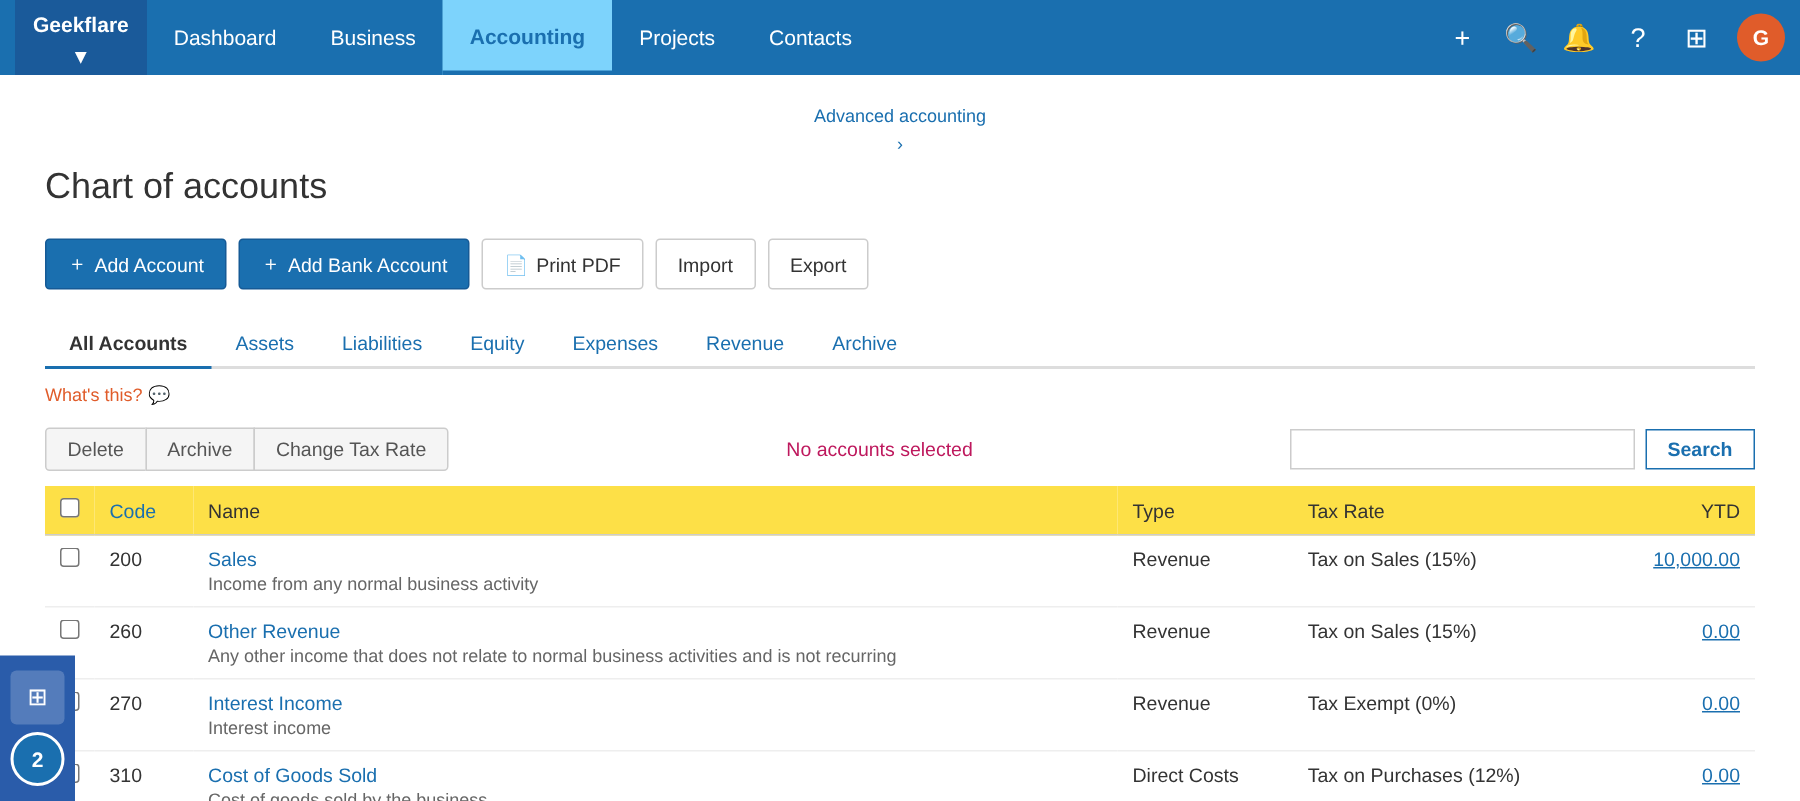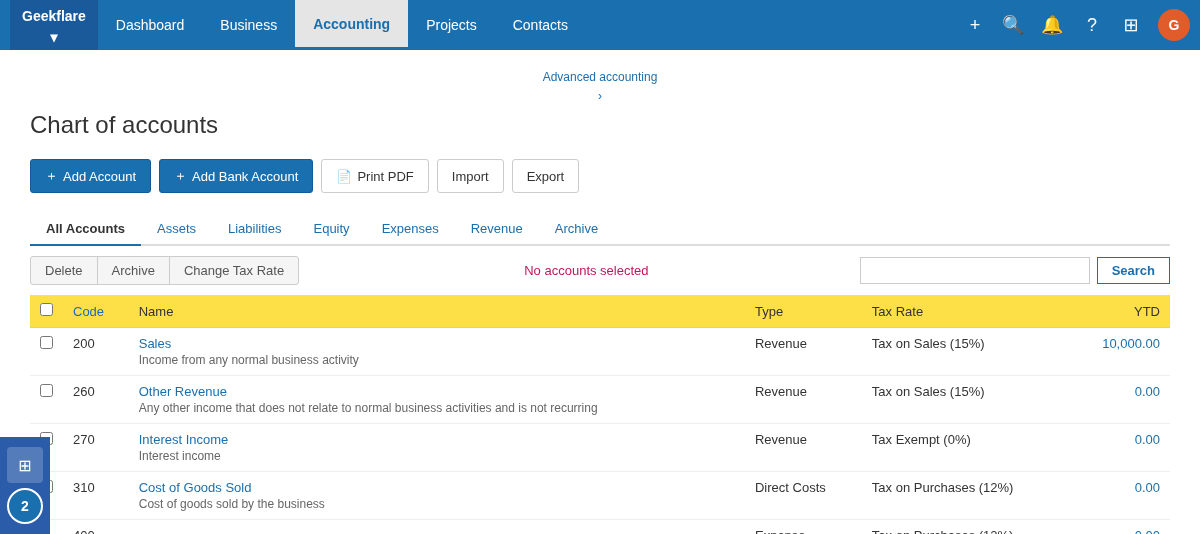--- a/index.html
+++ b/index.html
@@ -36,21 +36,21 @@
       padding: 0 18px;
       color: white;
       cursor: pointer;
       font-size: 14px;
       height: 50px;
       display: flex;
       align-items: center;
       text-decoration: none;
     }
     .nav-item.active {
-      background: #e5e5e5;
+      background: #7dd3fc;
       color: #1a6faf;
       font-weight: bold;
       border-bottom: 3px solid #1a6faf;
     }
     .nav-right {
       margin-left: auto;
       display: flex;
       align-items: center;
       gap: 15px;
     }
@@ -222,21 +222,21 @@
       color: #1a6faf;
     }
     .accounts-table th.right { text-align: right; }
     .accounts-table td {
       padding: 8px 10px;
       border-bottom: 1px solid #eee;
       vertical-align: top;
     }
     .account-name-link { color: #1a6faf; text-decoration: none; font-size: 13px; }
     .account-desc { color: #666; font-size: 12px; margin-top: 2px; }
-    .ytd-amount { text-align: right; color: #1a6faf; font-size: 13px; }
+    .ytd-amount { text-align: right; color: #1a6faf; font-size: 13px; text-decoration: underline; }
     .type-text { color: #333; font-size: 13px; }
     .code-text { color: #333; font-size: 13px; }
     .checkbox-col { width: 30px; text-align: center; }
 
     
     .sidebar-left {
       position: fixed;
       left: 0;
       bottom: 0;
       width: 50px;
@@ -329,20 +329,24 @@
   <div class="tabs">
     <div class="tab active">All Accounts</div>
     <div class="tab">Assets</div>
     <div class="tab">Liabilities</div>
     <div class="tab">Equity</div>
     <div class="tab">Expenses</div>
     <div class="tab">Revenue</div>
     <div class="tab">Archive</div>
   </div>
 
+  <div class="whats-this">
+    <span>What's this?</span>
+    <span>💬</span>
+  </div>
 
   <div class="table-toolbar">
     <button class="toolbar-btn">Delete</button>
     <button class="toolbar-btn">Archive</button>
     <button class="toolbar-btn">Change Tax Rate</button>
     <span class="no-accounts">No accounts selected</span>
     <div class="search-area">
       <input class="search-input" type="text" placeholder="" style="">
       <button class="search-btn">Search</button>
     </div>

